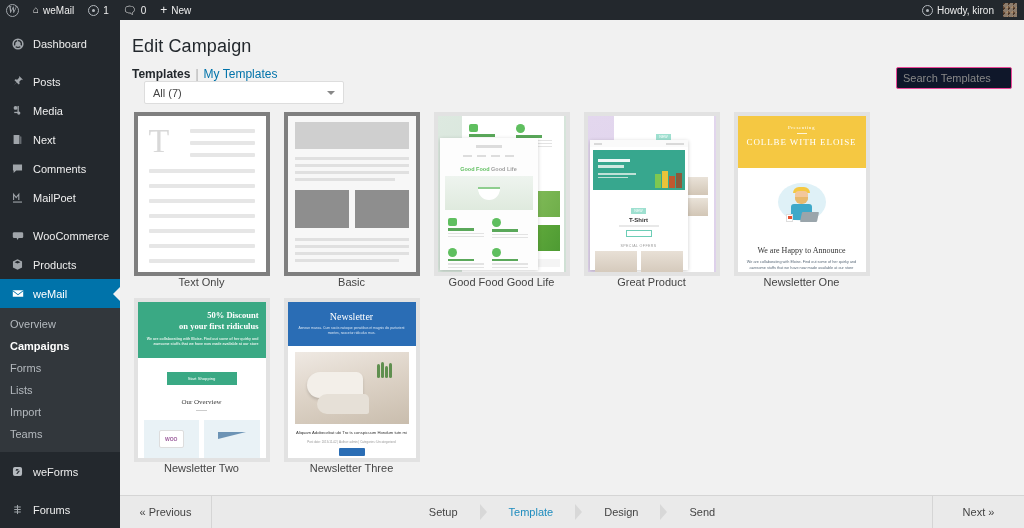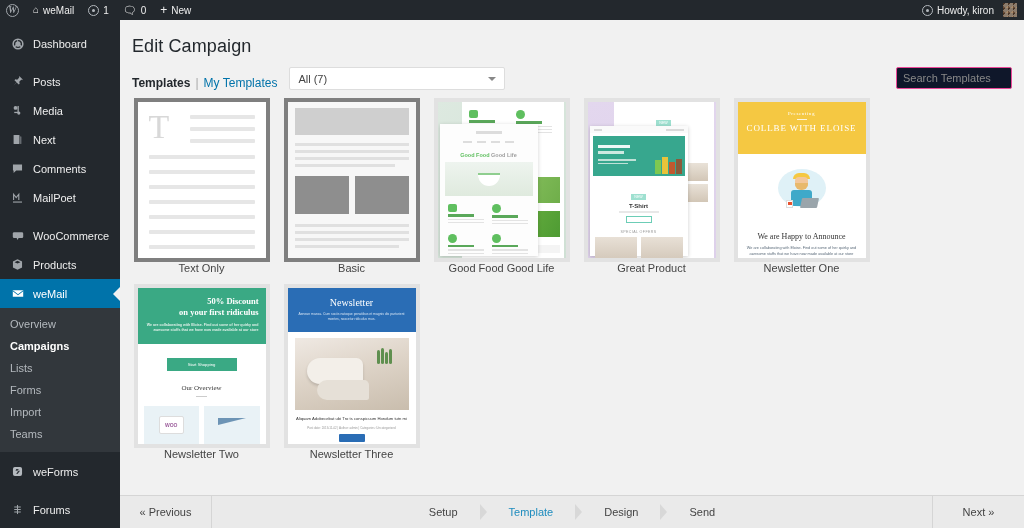--- a/index.html
+++ b/index.html
@@ -95,31 +95,32 @@
     width: 904px; height: 508px;
     background: #f1f1f1;
   }
   #page-title {
     font-size: 18px; font-weight: normal; color: #23282d;
     padding: 16px 0 0 12px; letter-spacing: .1px;
   }
 
   
   #toolbar {
-    display: flex; align-items: flex-end;
+    display: flex; align-items: flex-start;
     padding: 10px 28px 0 12px;
     position: relative;
+    flex-direction: column;
   }
   .tmpl-tabs { font-size: 12px; color: #23282d; display: flex; align-items: baseline; gap: 5px;}
   .tmpl-tabs .tab-cur { font-weight: bold; color: #23282d; }
   .tmpl-tabs .tab-sep { color: #aaa; }
   .tmpl-tabs .tab-link { color: #0073aa; }
   .filter-select {
     margin-left: 12px;
-    width: 216px; height: 23px;
+    width: 200px; height: 23px;
     background: #fff; border: 1px solid #ddd;
     border-radius: 2px;
     font-size: 11px; color: #444;
     display: flex; align-items: center; padding: 0 8px;
     position: relative;
   }
   .filter-select .caret {
     position: absolute; right: 8px; top: 50%; margin-top: -2px;
     width: 0; height: 0;
     border-left: 4px solid transparent; border-right: 4px solid transparent;
@@ -450,22 +451,22 @@
           <path d="M2 5h16v10H2z" fill="#fff"></path>
           <path d="M2 5l8 6 8-6v1.6l-8 6-8-6z" fill="#0073aa"></path>
         </svg>
     </span>
     <span>weMail</span>
   </div>
 
   <div class="submenu">
     <a class="sub-item">Overview</a>
     <a class="sub-item cur">Campaigns</a>
+    <a class="sub-item">Forms</a>
     <a class="sub-item">Lists</a>
-    <a class="sub-item">Forms</a>
     <a class="sub-item">Import</a>
     <a class="sub-item">Teams</a>
   </div>
 
   <div class="menu-item" style="margin-top:5px;">
     <span class="mi-icon">
       <svg width="13" height="13" viewBox="0 0 20 20">
           <rect x="3" y="3" width="14" height="14" rx="3" fill="#b4b9be"></rect>
           <path d="M12 6H8l-1 3h4l-3 5h2l4-5h-4z" fill="#32373c"></path>
         </svg>

